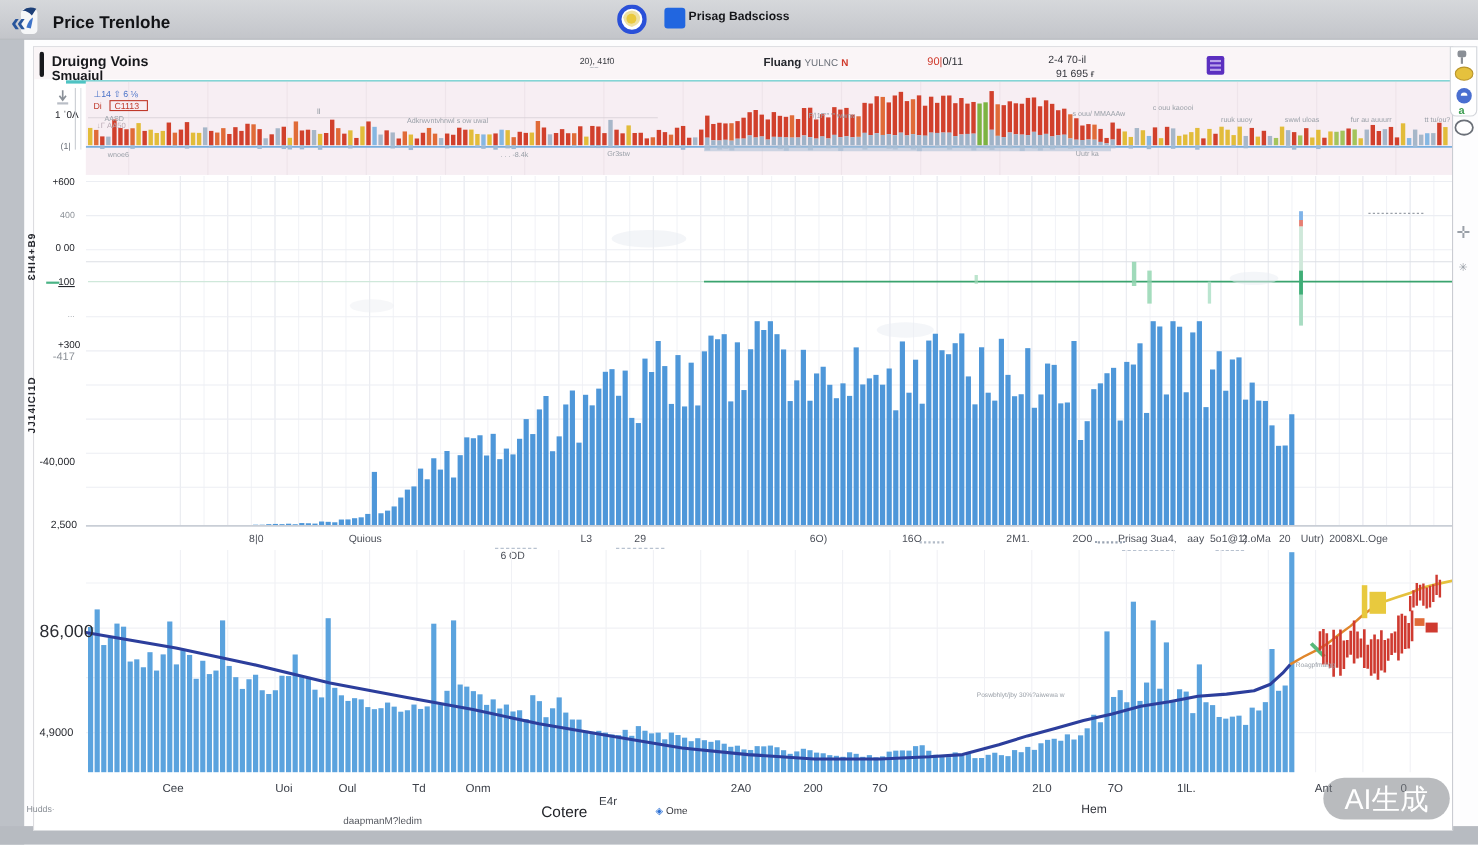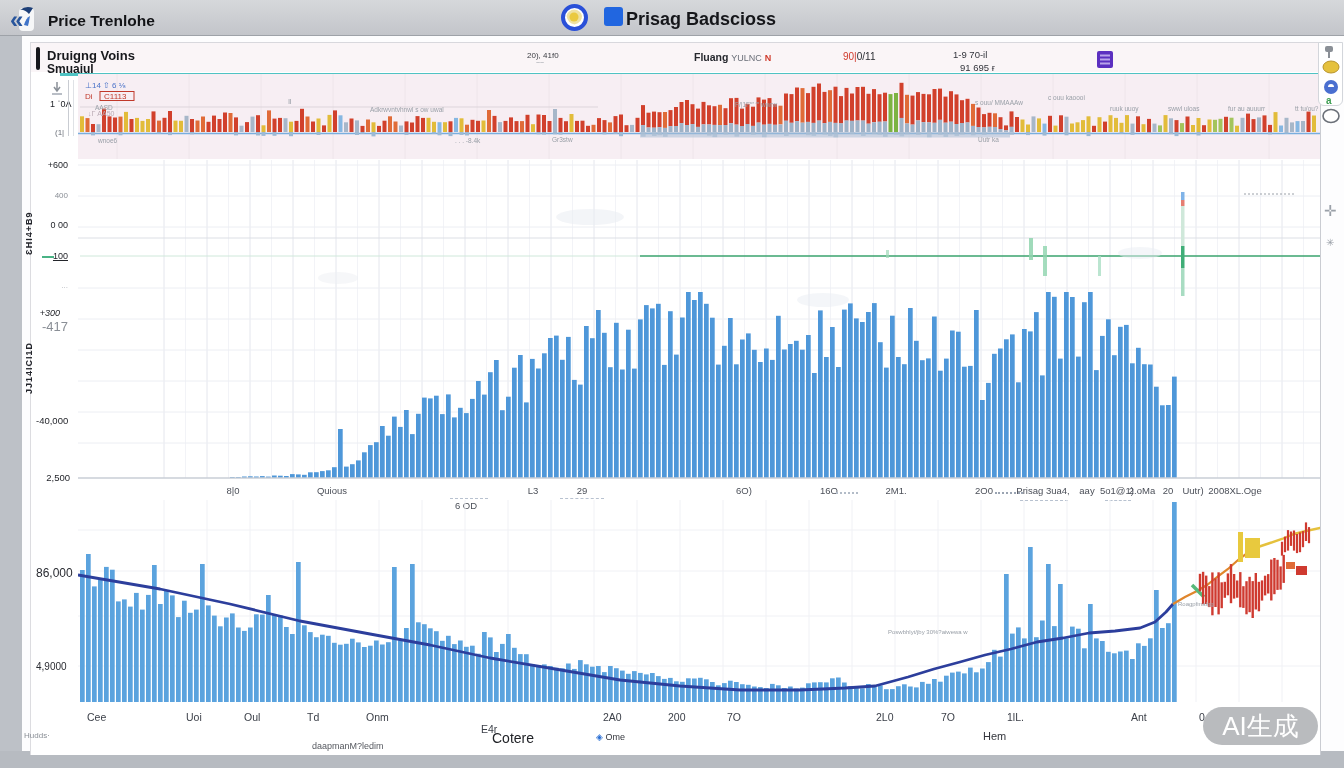--- a/index.html
+++ b/index.html
@@ -1,19 +1,19 @@
 <!DOCTYPE html>
 <html><head><meta charset="utf-8">
 <style>
 * { margin:0; padding:0; box-sizing:border-box; }
 html,body { width:1344px; height:768px; overflow:hidden; font-family:"Liberation Sans", sans-serif; }
 body { background:#fdfdfe; position:relative; }
 .abs { position:absolute; }
 .xl { position:absolute; font-size:9.5px; color:#4b4f58; text-align:center; }
-.xl2 { position:absolute; font-size:10.5px; color:#3c4049; text-align:left; }
+.xl2 { position:absolute; font-size:10.5px; color:#3c4049; text-align:right; }
 .ylab { position:absolute; font-size:9px; color:#23252b; text-align:right; width:30px; }
 </style></head>
 <body>
 
 <div class="abs" style="left:0;top:36px;width:22px;height:732px;background:#bdc1c7;"></div>
 <div class="abs" style="left:0;top:751px;width:1344px;height:17px;background:#b7bbc1;"></div>
 <div class="abs" style="left:0;top:0;width:1344px;height:36px;background:linear-gradient(180deg,#d6d8db,#c3c5ca);border-bottom:1px solid #9ea2a8;"></div>
 
 <svg class="abs" style="left:10px;top:5px;" width="28" height="28" viewBox="0 0 28 28">
   <rect x="9" y="3" width="15" height="23" rx="4" fill="#f6f7f8"></rect>
@@ -21,33 +21,33 @@
   <text x="0" y="23" font-size="24" font-weight="bold" fill="#28559c">«</text>
   <path d="M14 20 q2 -7 6 -9 q-1 6 -2 10 Z" fill="#3f74c9"></path>
 </svg>
 <div class="abs" style="left:48px;top:12px;font-size:15.5px;font-weight:bold;color:#121316;">Price Trenlohe</div>
 <svg class="abs" style="left:561px;top:4px;" width="27" height="27" viewBox="0 0 27 27">
   <circle cx="13.5" cy="13.5" r="11.5" fill="#fff" stroke="#2a50d8" stroke-width="4"></circle>
   <path d="M5.5 12 Q7 6 13.5 5.5 Q20 6.5 21 12 Q21 18.5 13.5 20.5 Q7 19.5 5.5 12 Z" fill="#efe1a2"></path>
   <circle cx="13" cy="13" r="4.5" fill="#eac93f"></circle>
 </svg>
 <div class="abs" style="left:604px;top:7px;width:19px;height:19px;background:#2166e0;border-radius:3px;"></div>
-<div class="abs" style="left:626px;top:9px;font-size:18px;font-weight:bold;color:#15161a;text-align:center;">Prisag Badscioss</div>
+<div class="abs" style="left:626px;top:9px;font-size:11px;font-weight:bold;color:#15161a;text-align:center;">Prisag Badscioss</div>
 
 <div class="abs" style="left:30px;top:42px;width:1291px;height:713px;border-top:1px solid #d8d8dd;border-left:1px solid #dcdce0;border-right:1px solid #caccd2;background:#fff;"></div>
 
 <div class="abs" style="left:31px;top:43px;width:1289px;height:29px;background:#faf5f7;"></div>
 <div class="abs" style="left:36px;top:47px;width:4px;height:23px;background:#17181c;border-radius:2px;"></div>
 <div class="abs" style="left:47px;top:48px;font-size:13px;font-weight:bold;color:#17181c;">Druigng Voins</div>
 <div class="abs" style="left:47px;top:62px;font-size:12px;font-weight:bold;color:#17181c;">Smuaiul</div>
 <div class="abs" style="left:527px;top:51px;font-size:8px;color:#3a3c42;">20), 41f0</div>
 <div class="abs" style="left:536px;top:59px;font-size:7px;color:#9aa0a8;">~~</div>
 <div class="abs" style="left:694px;top:51px;font-size:10.5px;color:#26282e;font-weight:bold;">Fluang <span style="font-weight:normal;color:#6a6f78;font-size:9px;">YULNC</span> <span style="color:#d03a2c;font-size:9px;">N</span></div>
 <div class="abs" style="left:843px;top:51px;font-size:10px;color:#2a2c32;"><span style="color:#d03a2c;margin-top:40px;">90|</span>0/11</div>
-<div class="abs" style="left:953px;top:49px;font-size:9.5px;color:#33353c;">1-9 70-il</div>
+<div class="abs" style="left:953px;top:49px;font-size:9.5px;color:#33353c;">2-4 70-il</div>
 <div class="abs" style="left:960px;top:62px;font-size:9.5px;color:#33353c;">91 695 ғ</div>
 <svg class="abs" style="left:1096px;top:50px;" width="18" height="19" viewBox="0 0 18 19">
   <rect x="1" y="1" width="16" height="17" rx="2" fill="#5b2fc0"></rect>
   <rect x="4" y="4.5" width="10" height="2" fill="#b9a3ea"></rect>
   <rect x="4" y="8.5" width="10" height="2" fill="#b9a3ea"></rect>
   <rect x="4" y="12.5" width="10" height="2" fill="#b9a3ea"></rect>
 </svg>
 
 <div class="abs" style="left:60px;top:73px;width:1260px;height:2.5px;background:#4fc3c3;"></div>
 
@@ -736,39 +736,39 @@
     <ellipse cx="260" cy="118" rx="20" ry="6" fill="#edf0f4" opacity="0.5"></ellipse>
     <line x1="0" y1="318" x2="1242" y2="318" stroke="#c9ced6" stroke-width="1.5"></line>
 </svg>
 
 <div class="ylab" style="left:38px;top:160px;">+600</div>
 <div class="ylab" style="left:38px;top:191px;color:#8a8f96;font-size:8px;">400</div>
 <div class="ylab" style="left:38px;top:220px;">0 00</div>
 <div class="ylab" style="left:38px;top:251px;text-decoration:underline;">100</div>
 <div class="abs" style="left:42px;top:256px;width:12px;height:2px;background:#4ab385;"></div>
 <div class="ylab" style="left:38px;top:281px;color:#b0b4ba;font-size:8px;">...</div>
-<div class="ylab" style="left:30px;top:308px;font-style:italic;">+300</div>
-<div class="ylab" style="left:38px;top:319px;color:#8a8f96;font-size:13px;">-417</div>
+<div class="ylab" style="left:43px;top:308px;">+300</div>
+<div class="ylab" style="left:38px;top:319px;color:#8a8f96;font-size:10px;">-417</div>
 <div class="ylab" style="left:36px;top:415px;font-size:9.5px;">-40,000</div>
 <div class="ylab" style="left:40px;top:472px;font-size:9.5px;">2,500</div>
 <div class="abs" style="left:24px;top:205px;width:18px;height:100px;">
   <div style="transform:rotate(-90deg) translate(-50px,0);transform-origin:0 0;font-size:9px;font-weight:bold;color:#23252b;width:100px;letter-spacing:1px;">ƐНI4+B9</div>
 </div>
 <div class="abs" style="left:24px;top:326px;width:18px;height:100px;">
   <div style="transform:rotate(-90deg) translate(-68px,0);transform-origin:0 0;font-size:9px;font-weight:bold;color:#23252b;width:100px;letter-spacing:1px;">JJ14ICI1D</div>
 </div>
 
 <div class="xl" style="left:193px;top:485px;width:80px;">8|0</div>
 <div class="xl" style="left:292px;top:485px;width:80px;">Quious</div>
 <div class="xl" style="left:426px;top:500px;width:80px;">6 OD</div>
 <div class="xl" style="left:493px;top:485px;width:80px;">L3</div>
 <div class="xl" style="left:542px;top:485px;width:80px;">29</div>
 <div class="xl" style="left:704px;top:485px;width:80px;">6O)</div>
 <div class="xl" style="left:789px;top:485px;width:80px;">16O</div>
-<div class="xl" style="left:856px;top:485px;width:80px;">2M1.</div>
+<div class="xl" style="left:856px;top:485px;width:80px;text-align:right;">2M1.</div>
 <div class="xl" style="left:944px;top:485px;width:80px;">2O0</div>
 <div class="xl" style="left:1003px;top:485px;width:80px;">Prisag 3ua4,</div>
 <div class="xl" style="left:1047px;top:485px;width:80px;">aay</div>
 <div class="xl" style="left:1077px;top:485px;width:80px;">5o1@1)</div>
 <div class="xl" style="left:1102px;top:485px;width:80px;">2.oMa</div>
 <div class="xl" style="left:1128px;top:485px;width:80px;">20</div>
 <div class="xl" style="left:1153px;top:485px;width:80px;">Uutr)</div>
 <div class="xl" style="left:1195px;top:485px;width:80px;">2008XL.Oge</div>
 <div class="abs" style="left:450px;top:498px;width:38px;border-top:1px dashed #b8c2d0;"></div>
 <div class="abs" style="left:995px;top:492px;width:28px;border-top:2px dotted #9aa4b2;"></div>
@@ -1035,21 +1035,21 @@
 <line x1="1228.0" y1="22.4" x2="1228.0" y2="41.0" stroke="#cf3a30" stroke-width="2.2"></line>
 <line x1="1231.0" y1="27.1" x2="1231.0" y2="43.2" stroke="#cf3a30" stroke-width="2.2"></line>
   <rect x="1160" y="32" width="5" height="30" fill="#e8c93e"></rect>
   <rect x="1167" y="38" width="15" height="20" fill="#e8c93e"></rect>
   <rect x="1208" y="62" width="9" height="7" fill="#e06b38"></rect>
   <rect x="1218" y="66" width="11" height="9" fill="#cf3a30"></rect>
   <text x="810" y="134" font-size="6" fill="#9aa0a8">Poswbhlyt/jby 30%?aiwewa w</text>
   <text x="1100" y="106" font-size="6" fill="#9aa0a8">Roagpfmalgg</text>
 </svg>
 
-<div class="abs" style="left:36px;top:566px;font-size:12px;color:#2a2c32;text-align:right;width:32px;">86,000</div>
+<div class="abs" style="left:36px;top:566px;font-size:16px;color:#2a2c32;text-align:right;width:32px;">86,000</div>
 <div class="abs" style="left:36px;top:661px;font-size:10px;color:#2a2c32;text-align:left;width:32px;">4,9000</div>
 
 <div class="xl2" style="left:87px;top:711px;width:80px;">Cee</div>
 <div class="xl2" style="left:186px;top:711px;width:80px;">Uoi</div>
 <div class="xl2" style="left:244px;top:711px;width:80px;">Oul</div>
 <div class="xl2" style="left:307px;top:711px;width:80px;">Td</div>
 <div class="xl2" style="left:366px;top:711px;width:80px;">Onm</div>
 <div class="xl2" style="left:481px;top:711px;width:80px;margin-top:12px;">E4r</div>
 <div class="xl2" style="left:603px;top:711px;width:80px;">2A0</div>
 <div class="xl2" style="left:668px;top:711px;width:80px;">200</div>

